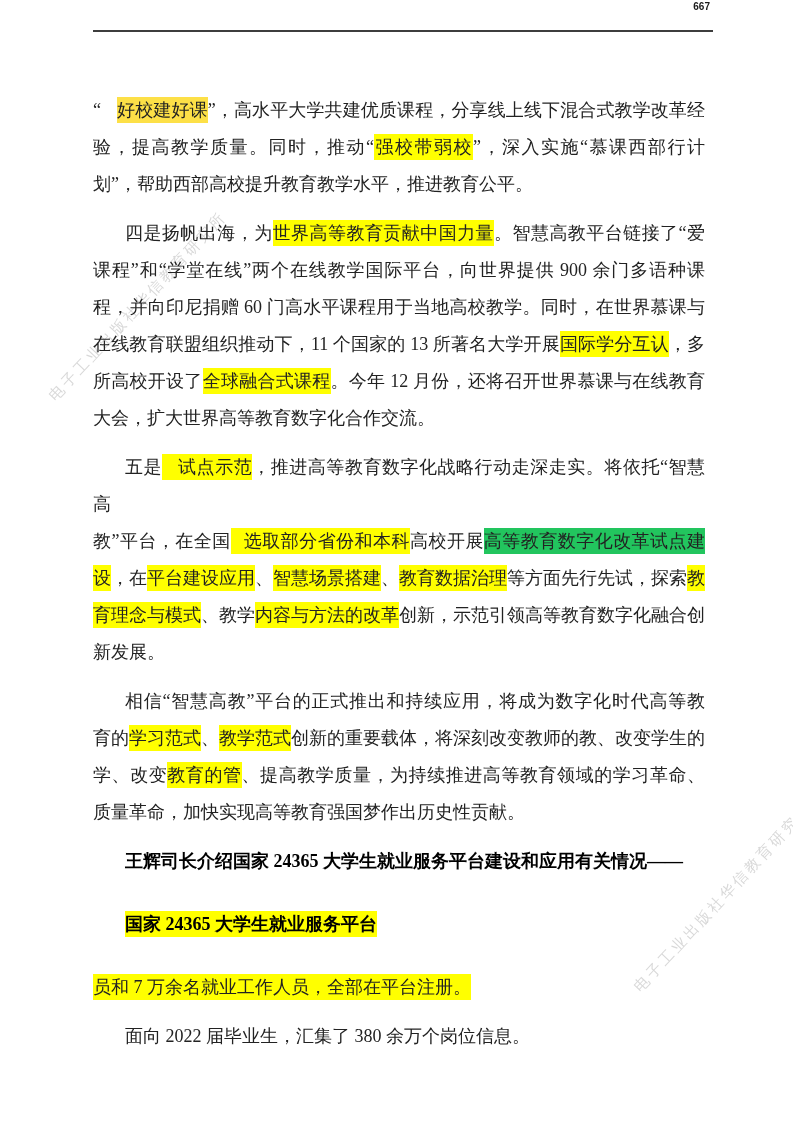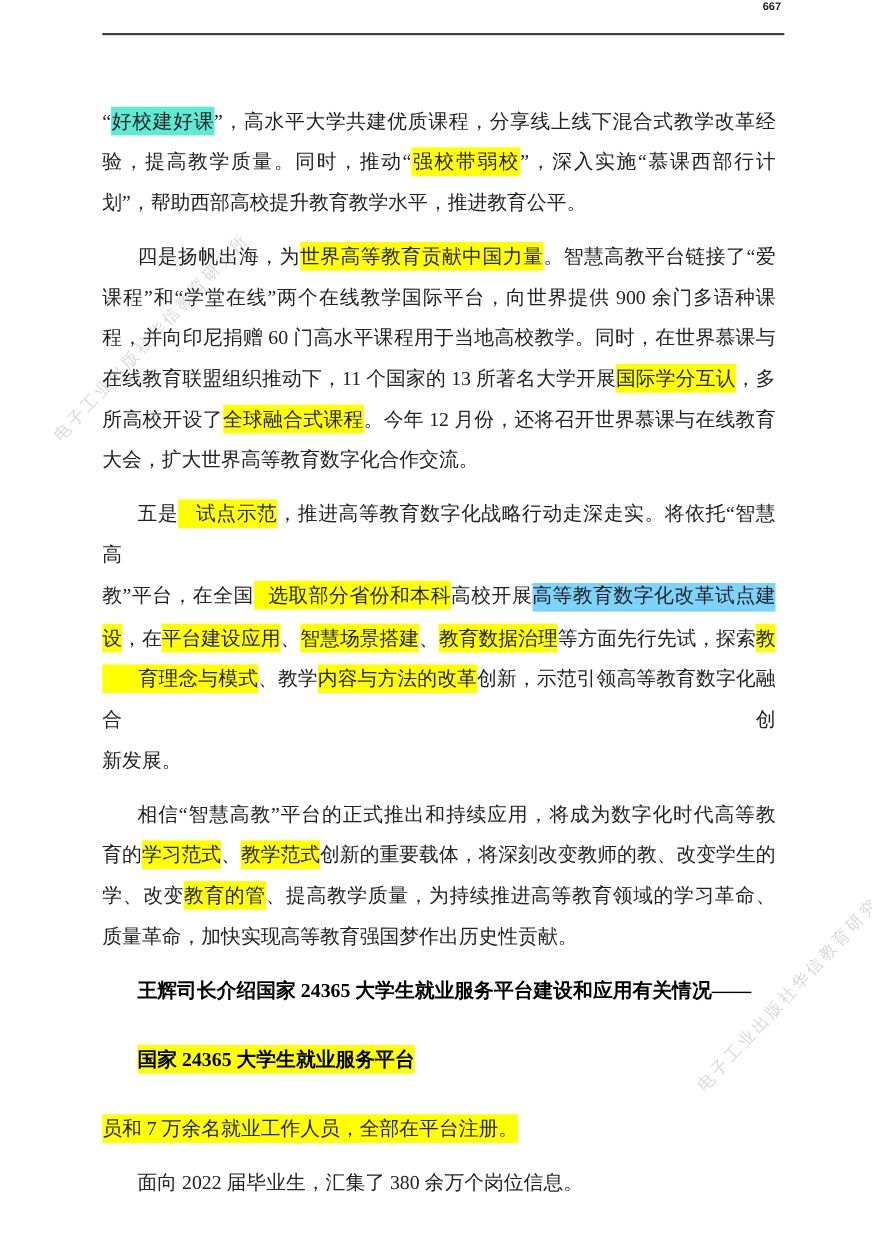--- a/index.html
+++ b/index.html
@@ -63,37 +63,37 @@
 </head>
 <body>
 
 <div class="page">
   <div class="page-number">667</div>
   <div class="header-rule"></div>
   <div class="watermark wm-left">电子工业出版社华信教育研究所</div>
   <div class="watermark wm-right">电子工业出版社华信教育研究所</div>
   <div class="doc">
       <div class="block p">
-        <div class="line"><span>“</span><span class="hl" style="background: #5eead4;">好校建好课</span><span>”，高水平大学共建优质课程，分享线上线下混合式教学改革经</span></div>
+        <div class="line"><span>“</span><span class="hl" style="background: #fde047; margin-left: 16px;">好校建好课</span><span>”，高水平大学共建优质课程，分享线上线下混合式教学改革经</span></div>
         <div class="line"><span>验，提高教学质量。同时，推动“</span><span class="hl" style="background: rgb(255, 255, 0);">强校带弱校</span><span>”，深入实施“慕课西部行计</span></div>
         <div class="line last"><span>划”，帮助西部高校提升教育教学水平，推进教育公平。</span></div>
       </div>
       <div class="block p">
         <div class="line indent"><span>四是扬帆出海，为</span><span class="hl" style="background: rgb(255, 255, 0);">世界高等教育贡献中国力量</span><span>。智慧高教平台链接了“爱</span></div>
         <div class="line"><span>课程”和“学堂在线”两个在线教学国际平台，向世界提供 900 余门多语种课</span></div>
         <div class="line"><span>程，并向印尼捐赠 60 门高水平课程用于当地高校教学。同时，在世界慕课与</span></div>
         <div class="line"><span>在线教育联盟组织推动下，11 个国家的 13 所著名大学开展</span><span class="hl" style="background: rgb(255, 255, 0);">国际学分互认</span><span>，多</span></div>
         <div class="line"><span>所高校开设了</span><span class="hl" style="background: rgb(255, 255, 0);">全球融合式课程</span><span>。今年 12 月份，还将召开世界慕课与在线教育</span></div>
         <div class="line last"><span>大会，扩大世界高等教育数字化合作交流。</span></div>
       </div>
       <div class="block p">
         <div class="line indent"><span>五是</span><span class="hl" style="background: rgb(255, 255, 0); padding-left: 16px;">试点示范</span><span>，推进高等教育数字化战略行动走深走实。将依托“智慧高</span></div>
-        <div class="line"><span>教”平台，在全国</span><span class="hl" style="background: rgb(255, 255, 0); padding-left: 13px;">选取部分省份和本科</span><span>高校开展</span><span class="hl" style="background: #7dd3fc; font-family: Liberation Mono, monospace;">高等教育数字化改革试点建</span></div>
+        <div class="line"><span>教”平台，在全国</span><span class="hl" style="background: rgb(255, 255, 0); padding-left: 13px;">选取部分省份和本科</span><span>高校开展</span><span class="hl" style="background: #22c55e;">高等教育数字化改革试点建</span></div>
         <div class="line"><span class="hl" style="background: rgb(255, 255, 0);">设</span><span>，在</span><span class="hl" style="background: rgb(255, 255, 0);">平台建设应用</span><span>、</span><span class="hl" style="background: rgb(255, 255, 0);">智慧场景搭建</span><span>、</span><span class="hl" style="background: rgb(255, 255, 0);">教育数据治理</span><span>等方面先行先试，探索</span><span class="hl" style="background: rgb(255, 255, 0);">教</span></div>
-        <div class="line"><span class="hl" style="background: rgb(255, 255, 0); padding-left: 33px;">育理念与模式</span><span>、教学</span><span class="hl" style="background: rgb(255, 255, 0);">内容与方法的改革</span><span>创新，示范引领高等教育数字化融合创</span></div>
+        <div class="line"><span class="hl" style="background: rgb(255, 255, 0);">育理念与模式</span><span>、教学</span><span class="hl" style="background: rgb(255, 255, 0);">内容与方法的改革</span><span>创新，示范引领高等教育数字化融合创</span></div>
         <div class="line last"><span>新发展。</span></div>
       </div>
       <div class="block p">
         <div class="line indent"><span>相信“智慧高教”平台的正式推出和持续应用，将成为数字化时代高等教</span></div>
         <div class="line"><span>育的</span><span class="hl" style="background: rgb(255, 255, 0);">学习范式</span><span>、</span><span class="hl" style="background: rgb(255, 255, 0);">教学范式</span><span>创新的重要载体，将深刻改变教师的教、改变学生的</span></div>
         <div class="line"><span>学、改变</span><span class="hl" style="background: rgb(255, 255, 0);">教育的管</span><span>、提高教学质量，为持续推进高等教育领域的学习革命、</span></div>
         <div class="line last"><span>质量革命，加快实现高等教育强国梦作出历史性贡献。</span></div>
       </div>
       <div class="block h1">
         <div class="line last indent"><span>王辉司长介绍国家 24365 大学生就业服务平台建设和应用有关情况——</span></div>

